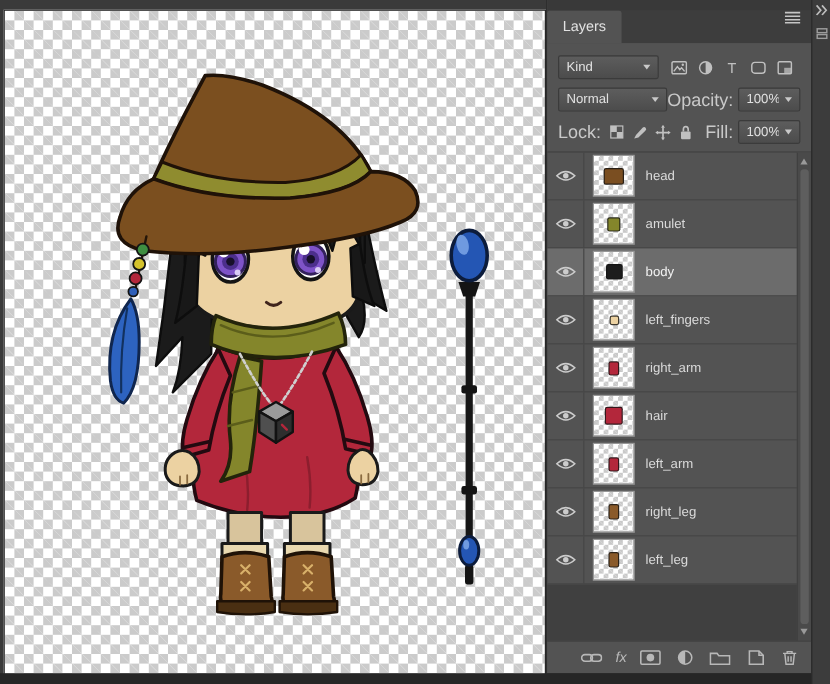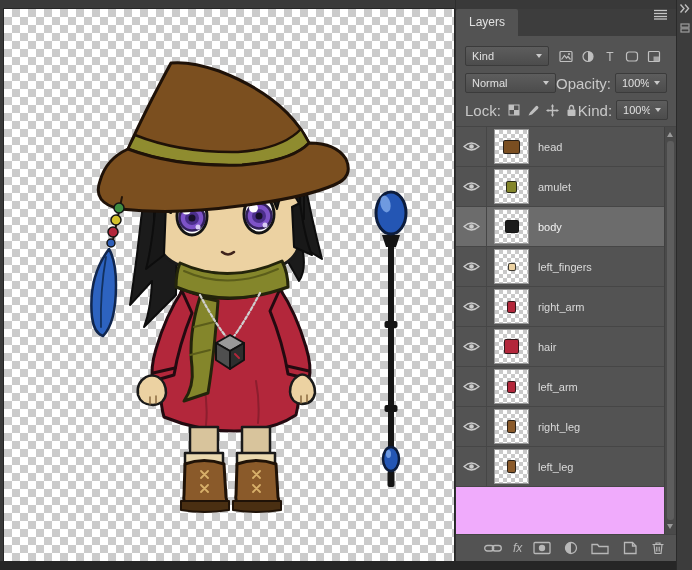--- a/index.html
+++ b/index.html
@@ -26,21 +26,21 @@
     border:1px solid #3b3b3b;border-radius:2px;color:#e0e0e0;font-size:11px;display:flex;
     align-items:center;padding:0 6px}
   .ps-select .txt{flex:1;white-space:nowrap;overflow:hidden}
   .arrow{width:0;height:0;border-left:3.5px solid transparent;border-right:3.5px solid transparent;
     border-top:4px solid #c9c9c9;margin-left:5px;flex:none}
   .ctl-label{font-size:15px;color:#c9c9c9;white-space:nowrap}
   .filter-icons{display:flex;gap:2px;margin-left:7px}
   .icon-btn{width:20px;height:20px;display:flex;align-items:center;justify-content:center;border-radius:2px}
   .lock-icons{display:flex;gap:6px;align-items:center;margin-left:7px}
 
-  .layer-list{flex:1;background:#f0abfc;position:relative;overflow:hidden}
+  .layer-list{flex:1;background:#404040;position:relative;overflow:hidden}
   .layer-row{height:40px;box-sizing:border-box;background:#535353;border-bottom:1px solid #464646;
     display:flex;align-items:center}
   .layer-row.selected{background:#6c6c6c}
   .eye-cell{width:30px;align-self:stretch;display:flex;align-items:center;justify-content:center;
     border-right:1px solid #464646;flex:none}
   .thumb{width:33px;height:33px;margin-left:8px;outline:1px solid #979797;flex:none;
     display:flex;align-items:center;justify-content:center;
     background-color:#fff;background-size:8px 8px;background-position:0 0,4px 4px;
     background-image:linear-gradient(45deg,#c9c9c9 25%,transparent 25%,transparent 75%,#c9c9c9 75%),
                      linear-gradient(45deg,#c9c9c9 25%,transparent 25%,transparent 75%,#c9c9c9 75%)}
@@ -268,21 +268,21 @@
         </svg>
         <svg width="13" height="13" viewBox="0 0 13 13">
           <path d="M6.5 2 L6.5 11 M2 6.5 L11 6.5" stroke="#c0c0c0" stroke-width="1.4"></path>
           <path d="M6.5 0 L4.9 2.4 H8.1 Z M6.5 13 L4.9 10.6 H8.1 Z M0 6.5 L2.4 4.9 V8.1 Z M13 6.5 L10.6 4.9 V8.1 Z" fill="#c0c0c0"></path>
         </svg>
         <svg width="13" height="13" viewBox="0 0 13 13">
           <rect x="2.5" y="5.5" width="8" height="6.5" rx="1" fill="#c0c0c0"></rect>
           <path d="M4.5 5.5 V4 Q4.5 1.5 6.5 1.5 Q8.5 1.5 8.5 4 V5.5" fill="none" stroke="#c0c0c0" stroke-width="1.4"></path>
         </svg>
       </div>
-      <span class="ctl-label" style="margin-left:auto">Kind:</span>
+      <span class="ctl-label" style="margin-left:auto">Fill:</span>
       <div class="ps-select" style="width:52px;margin-left:4px">
         <span class="txt">100%</span>
         <span class="arrow"></span>
       </div>
     </div>
   </div>
 
   <div class="layer-list">
 
     <div class="layer-row">

